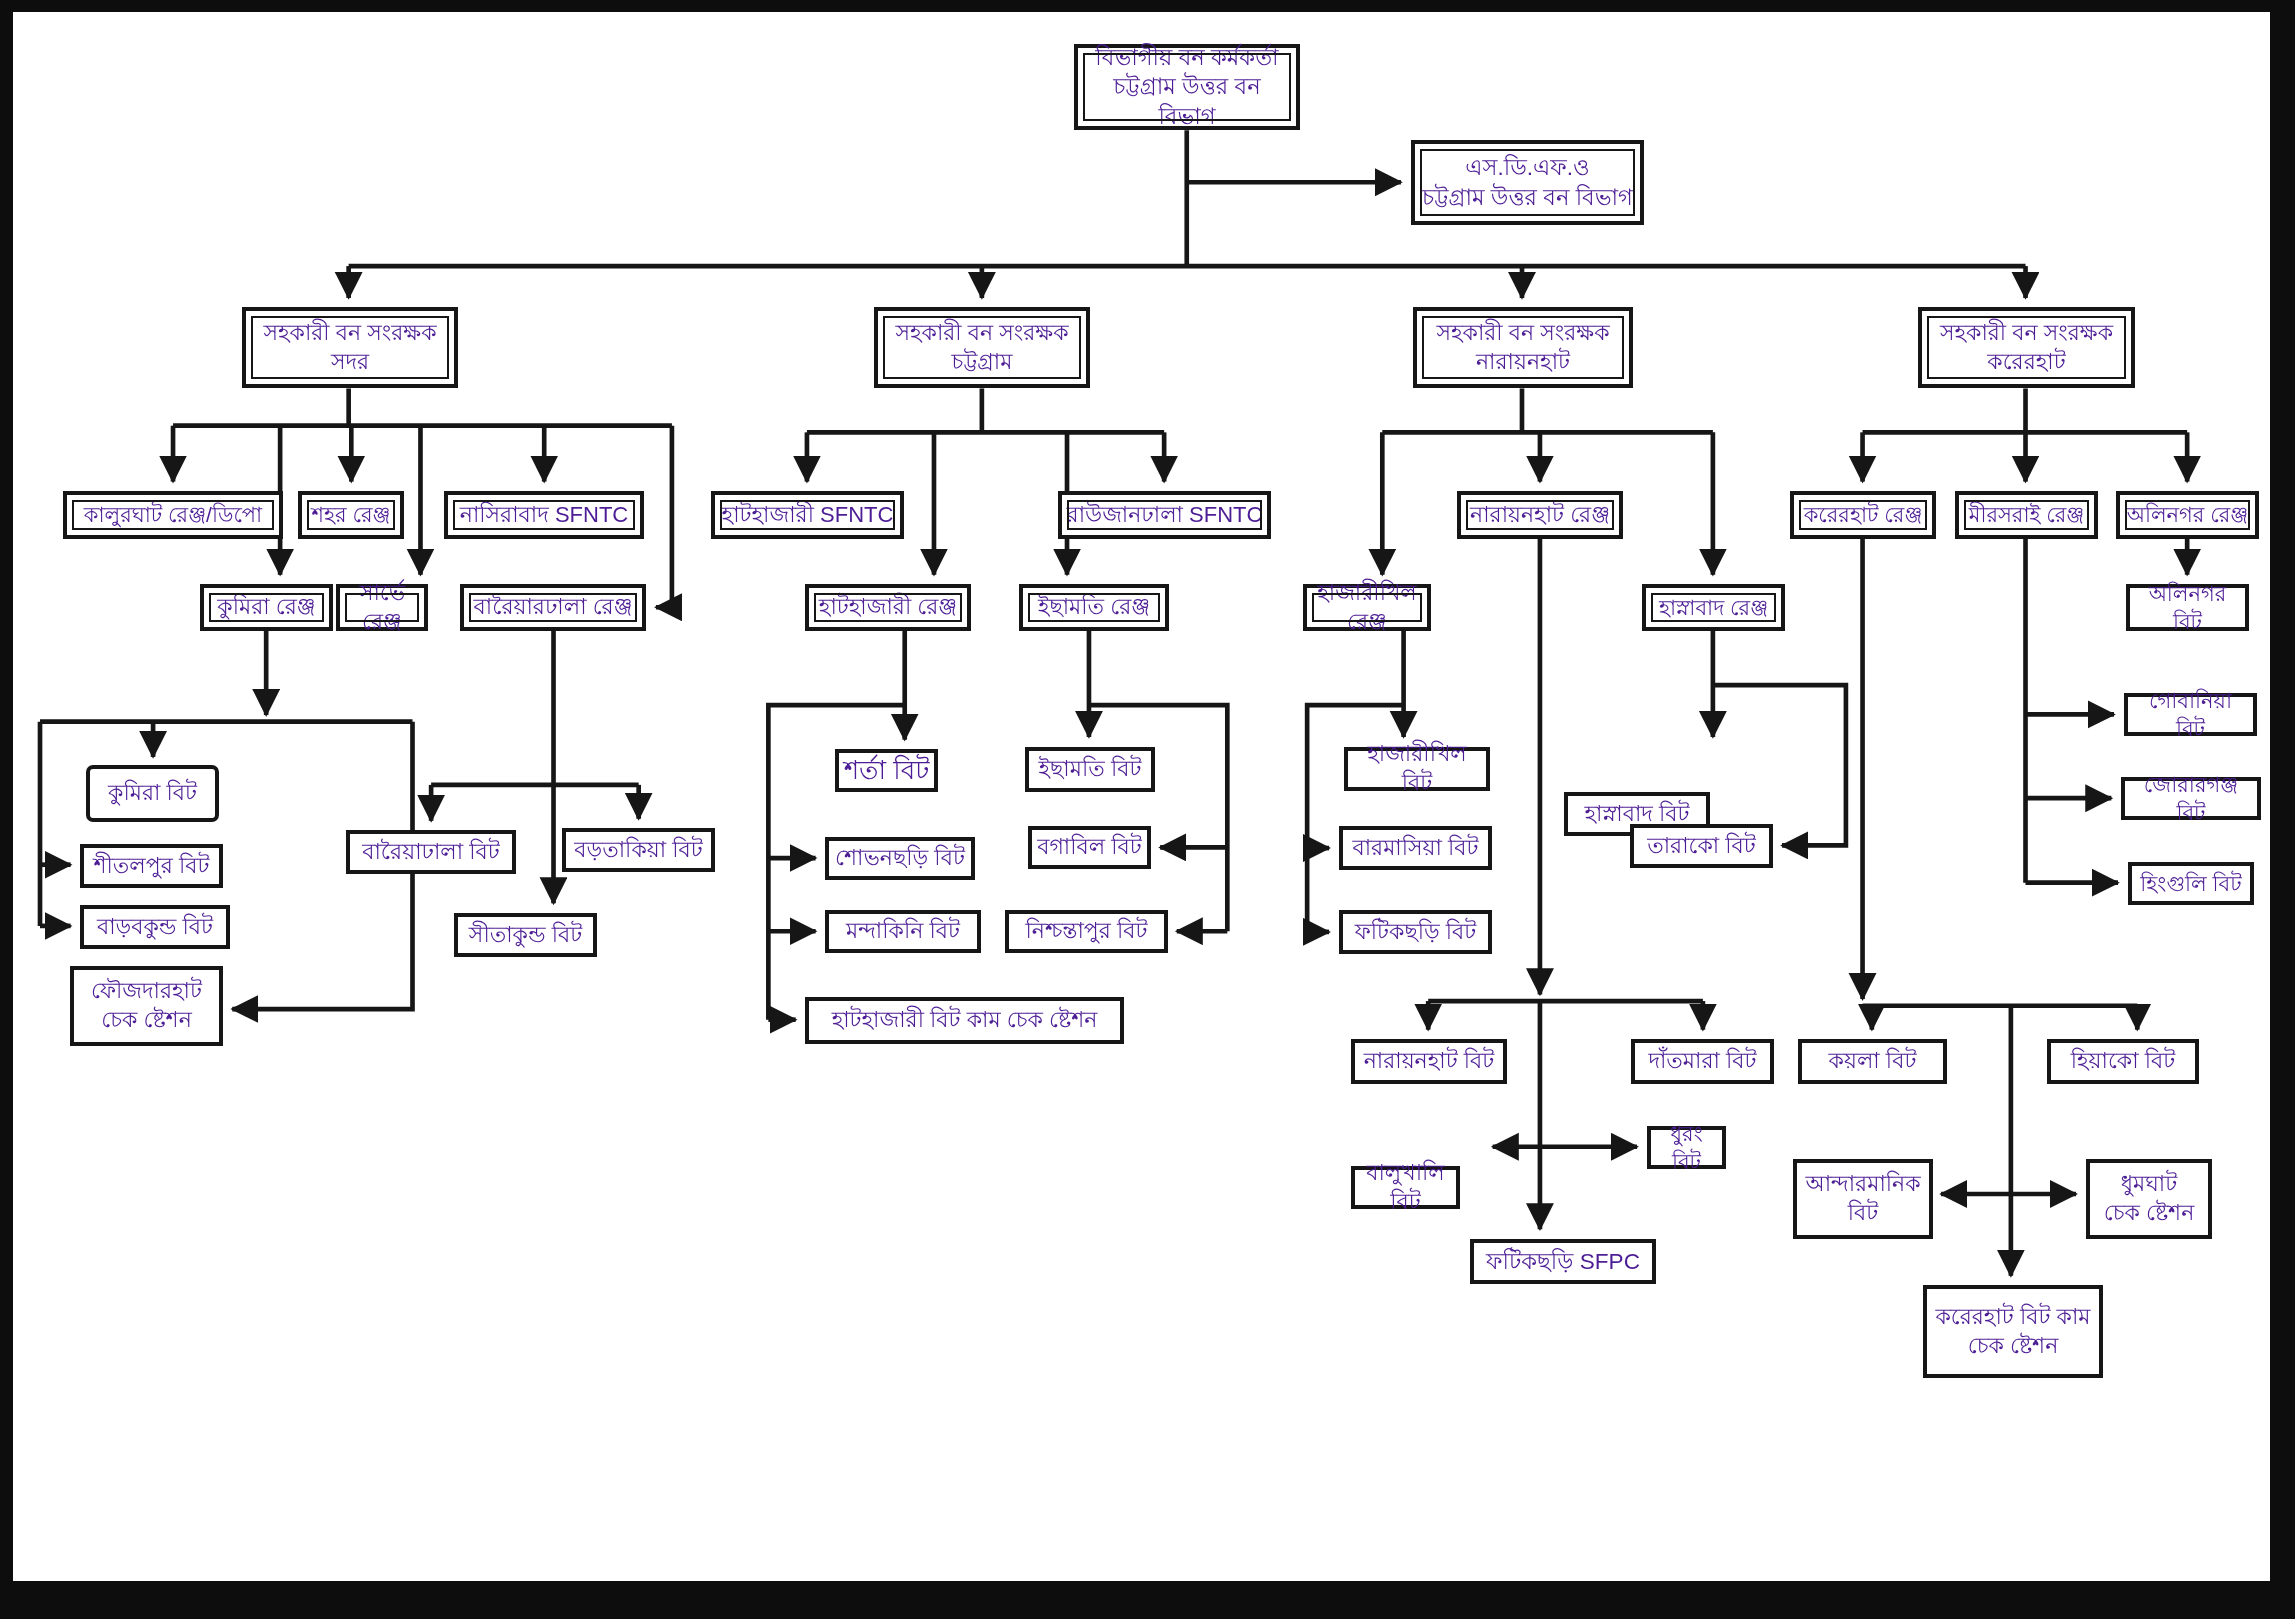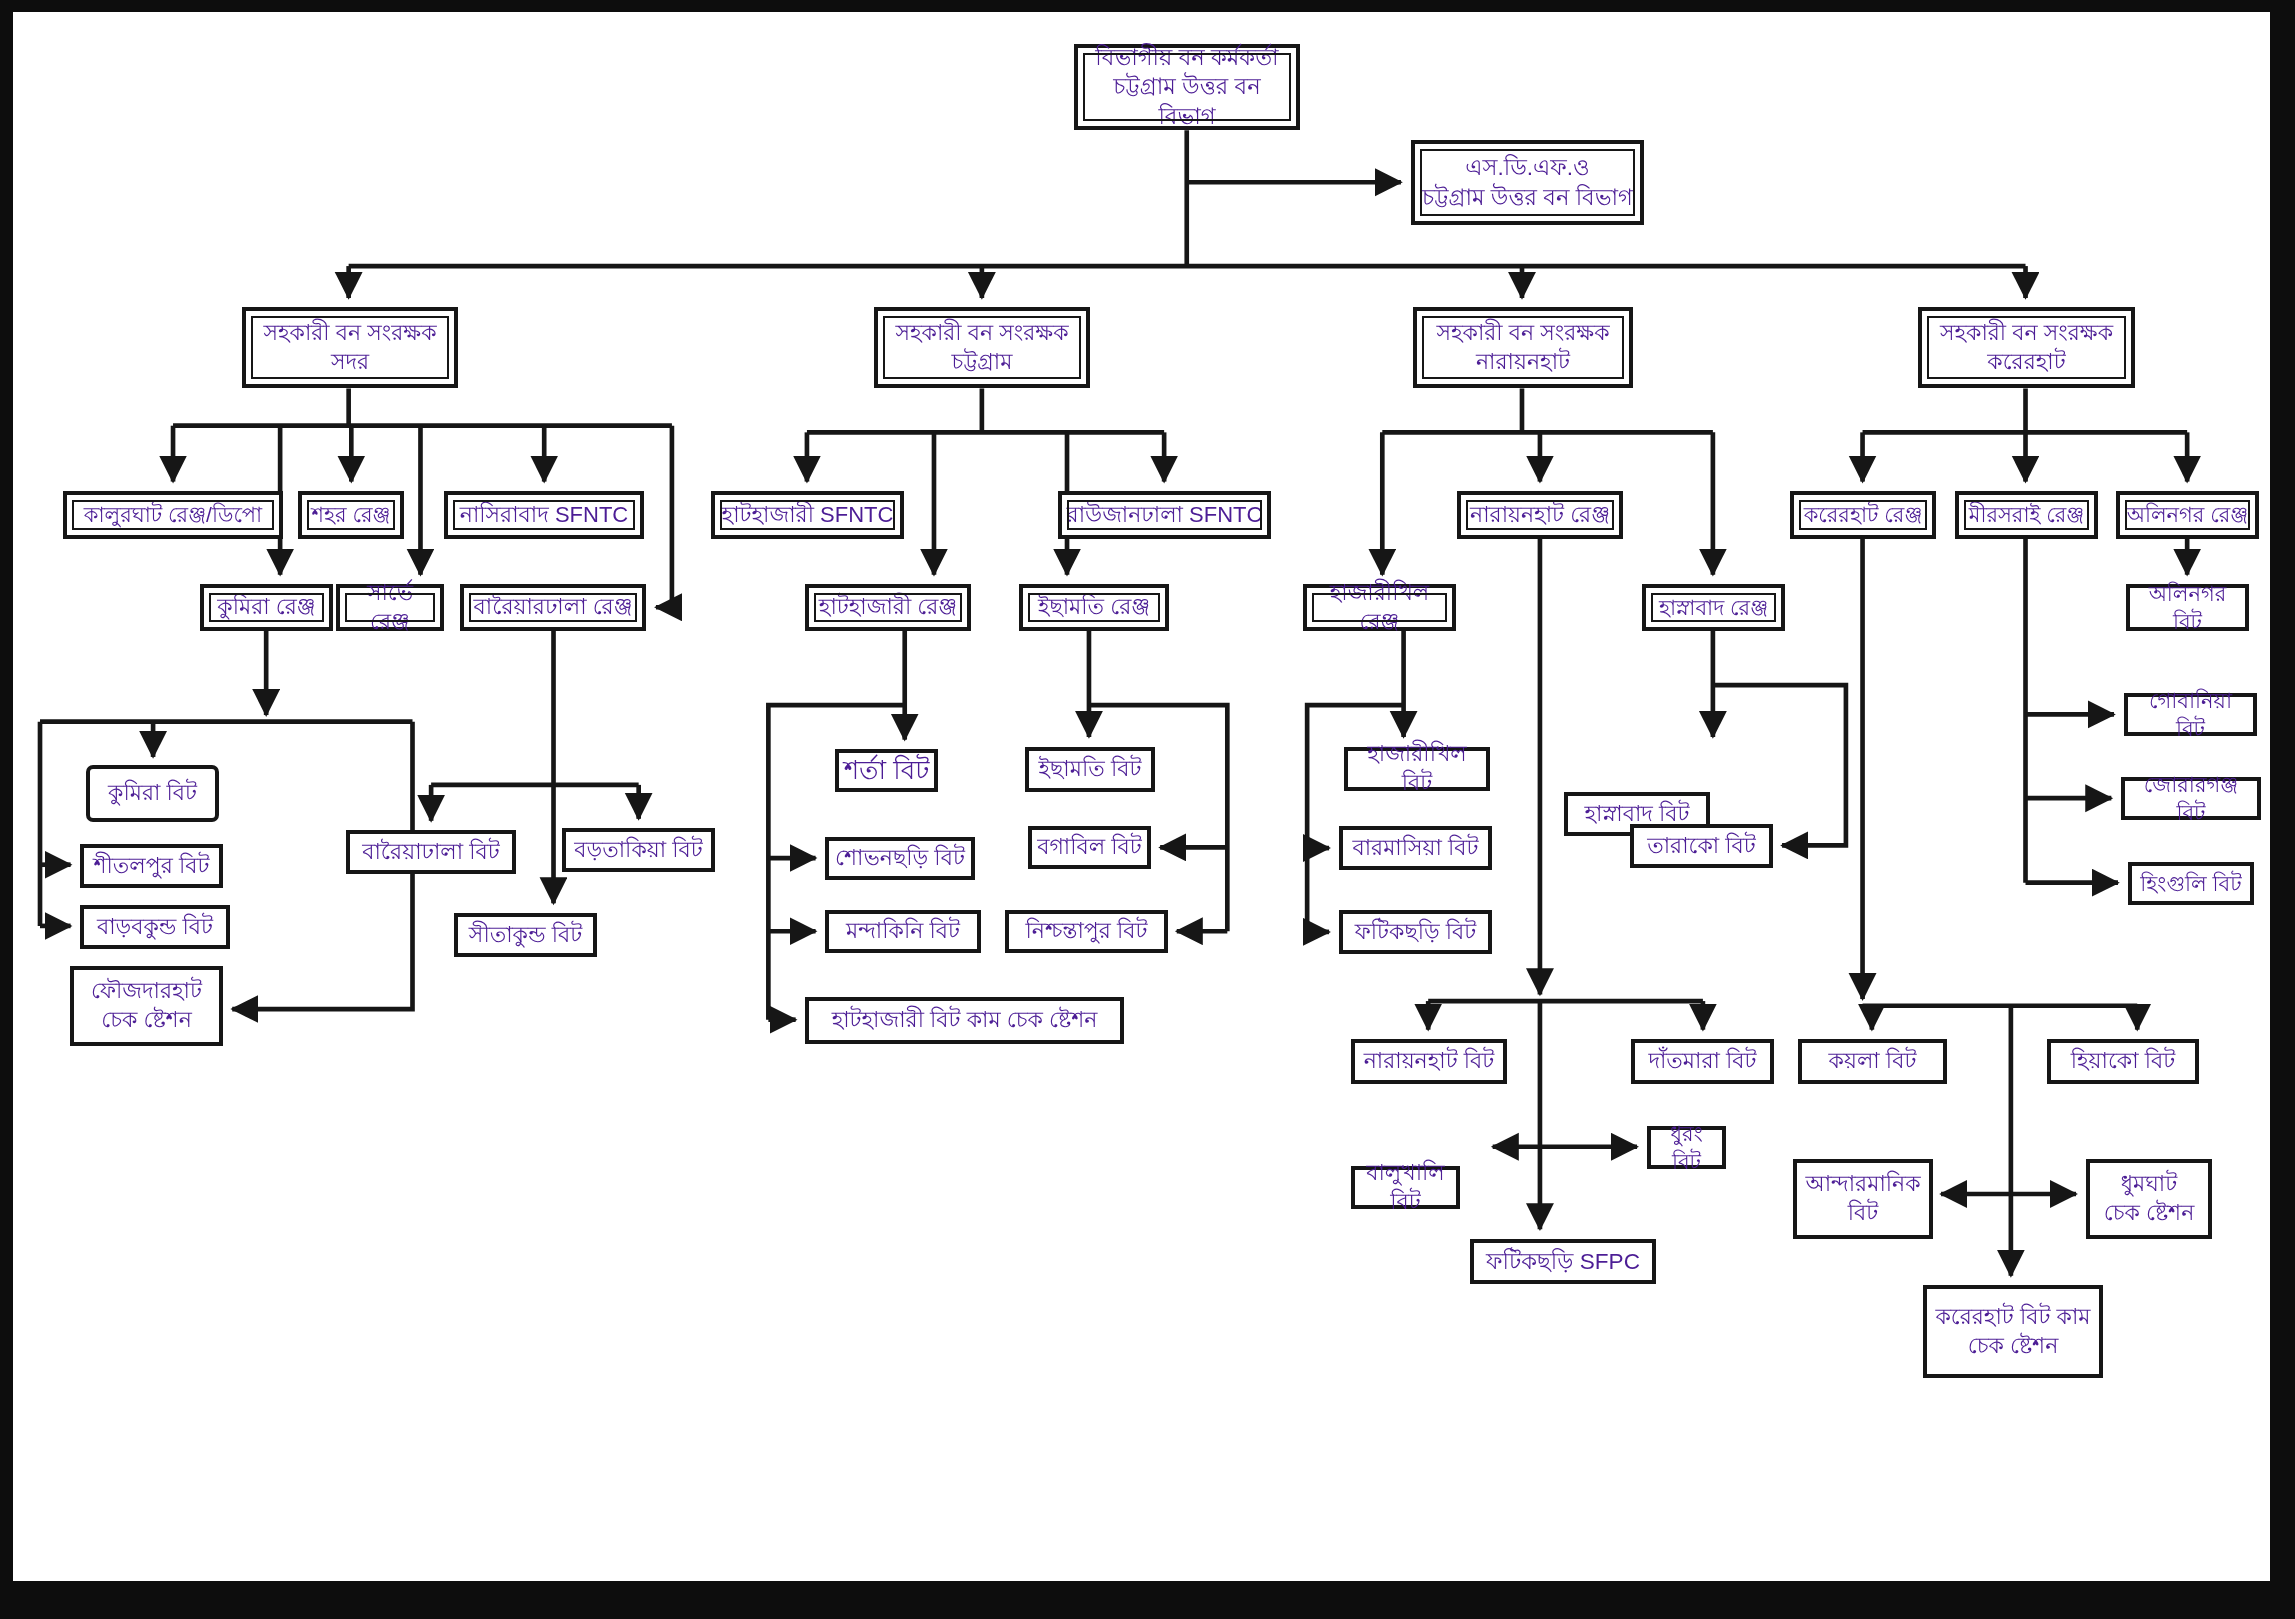--- a/index.html
+++ b/index.html
@@ -122,25 +122,25 @@
           <div class="node double" style="left: 63px; top: 491px; width: 220px; height: 48px; font-size: 21px;"><span class="lbl">কালুরঘাট রেঞ্জ/ডিপো</span></div>
           <div class="node double" style="left: 298px; top: 491px; width: 106px; height: 48px; font-size: 21px;"><span class="lbl">শহর রেঞ্জ</span></div>
           <div class="node double" style="left: 444px; top: 491px; width: 200px; height: 48px; font-size: 22px;"><span class="lbl">নাসিরাবাদ SFNTC</span></div>
           <div class="node double" style="left: 711px; top: 491px; width: 193px; height: 48px; font-size: 22px;"><span class="lbl">হাটহাজারী SFNTC</span></div>
           <div class="node double" style="left: 1058px; top: 491px; width: 213px; height: 48px; font-size: 22px;"><span class="lbl">রাউজানঢালা SFNTC</span></div>
           <div class="node double" style="left: 1457px; top: 491px; width: 166px; height: 48px; font-size: 22px;"><span class="lbl">নারায়নহাট রেঞ্জ</span></div>
           <div class="node double" style="left: 1790px; top: 491px; width: 146px; height: 48px; font-size: 21px;"><span class="lbl">করেরহাট রেঞ্জ</span></div>
           <div class="node double" style="left: 1955px; top: 491px; width: 143px; height: 48px; font-size: 21px;"><span class="lbl">মীরসরাই রেঞ্জ</span></div>
           <div class="node double" style="left: 2116px; top: 491px; width: 143px; height: 48px; font-size: 21px;"><span class="lbl">অলিনগর রেঞ্জ</span></div>
           <div class="node double" style="left: 200px; top: 584px; width: 133px; height: 47px; font-size: 22px;"><span class="lbl">কুমিরা রেঞ্জ</span></div>
-          <div class="node double" style="left: 336px; top: 584px; width: 108px; height: 47px; font-size: 22px;"><span class="lbl">সার্ভে রেঞ্জ</span></div>
+          <div class="node double" style="left: 336px; top: 584px; width: 92px; height: 47px; font-size: 22px;"><span class="lbl">সার্ভে রেঞ্জ</span></div>
           <div class="node double" style="left: 460px; top: 584px; width: 186px; height: 47px; font-size: 22px;"><span class="lbl">বারৈয়ারঢালা রেঞ্জ</span></div>
           <div class="node double" style="left: 805px; top: 584px; width: 166px; height: 47px; font-size: 22px;"><span class="lbl">হাটহাজারী রেঞ্জ</span></div>
           <div class="node double" style="left: 1019px; top: 584px; width: 150px; height: 47px; font-size: 22px;"><span class="lbl">ইছামতি রেঞ্জ</span></div>
-          <div class="node double" style="left: 1303px; top: 584px; width: 153px; height: 47px; font-size: 22px;"><span class="lbl">হাজারীখিল রেঞ্জ</span></div>
+          <div class="node double" style="left: 1303px; top: 584px; width: 128px; height: 47px; font-size: 22px;"><span class="lbl">হাজারীখিল রেঞ্জ</span></div>
           <div class="node double" style="left: 1642px; top: 584px; width: 143px; height: 47px; font-size: 21px;"><span class="lbl">হাস্নাবাদ রেঞ্জ</span></div>
           <div class="node" style="left: 2126px; top: 584px; width: 123px; height: 47px; font-size: 21px;"><span class="lbl">অলিনগর বিট</span></div>
           <div class="node" style="left: 86px; top: 765px; width: 133px; height: 57px; font-size: 22px; border-radius: 7px;"><span class="lbl">কুমিরা বিট</span></div>
           <div class="node" style="left: 80px; top: 844px; width: 143px; height: 44px; font-size: 22px;"><span class="lbl">শীতলপুর বিট</span></div>
           <div class="node" style="left: 80px; top: 905px; width: 150px; height: 44px; font-size: 22px;"><span class="lbl">বাড়বকুন্ড বিট</span></div>
           <div class="node" style="left: 70px; top: 966px; width: 153px; height: 80px; font-size: 22px;"><span class="lbl">ফৌজদারহাট
 চেক ষ্টেশন</span></div>
           <div class="node" style="left: 346px; top: 830px; width: 170px; height: 44px; font-size: 22px;"><span class="lbl">বারৈয়াঢালা বিট</span></div>
           <div class="node" style="left: 562px; top: 828px; width: 153px; height: 44px; font-size: 22px;"><span class="lbl">বড়তাকিয়া বিট</span></div>
           <div class="node" style="left: 454px; top: 913px; width: 143px; height: 44px; font-size: 22px;"><span class="lbl">সীতাকুন্ড বিট</span></div>

